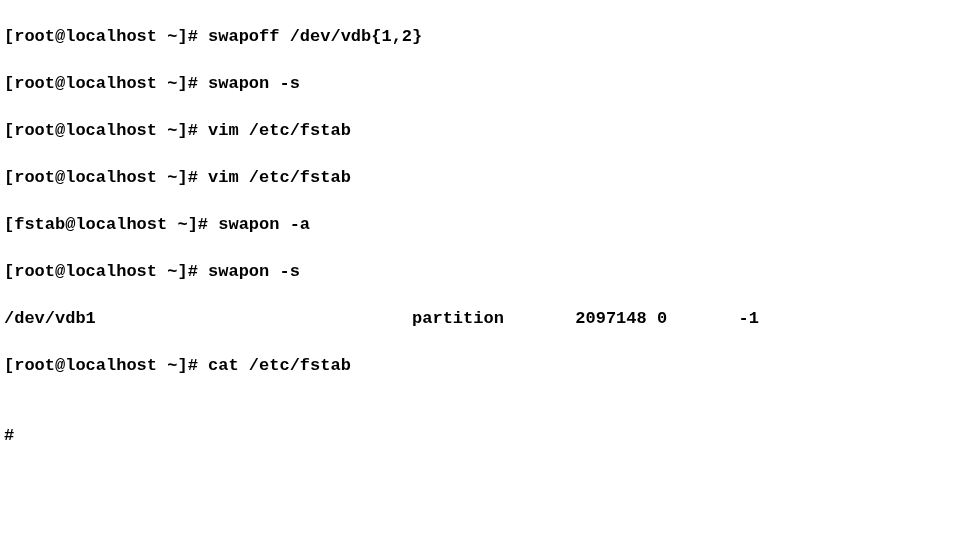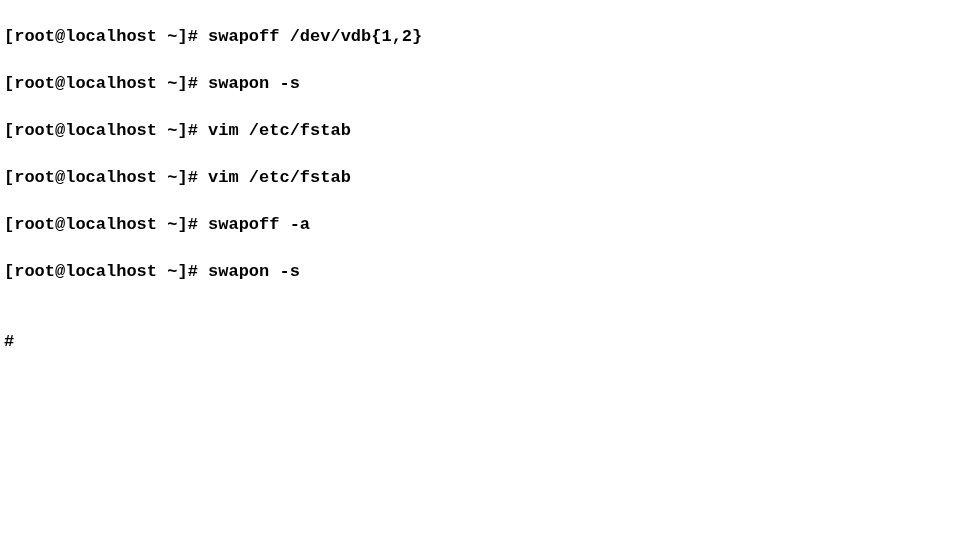--- a/index.html
+++ b/index.html
@@ -22,22 +22,24 @@
     }
   </style>
 </head>
 <body>
 
 <div class="terminal">
 <div class="line">[root@localhost ~]# swapoff /dev/vdb{1,2}</div>
 <div class="line">[root@localhost ~]# swapon -s</div>
 <div class="line">[root@localhost ~]# vim /etc/fstab</div>
 <div class="line">[root@localhost ~]# vim /etc/fstab</div>
-<div class="line">[root@localhost ~]# swapoff -a</div>
+<div class="line">[fstab@localhost ~]# swapon -a</div>
 <div class="line">[root@localhost ~]# swapon -s</div>
+<div class="line">/dev/vdb1                               partition       2097148 0       -1</div>
+<div class="line">[root@localhost ~]# cat /etc/fstab</div>
 <div class="line"></div>
 <div class="line">#</div>
 
 
 
 
 
 
 
 

